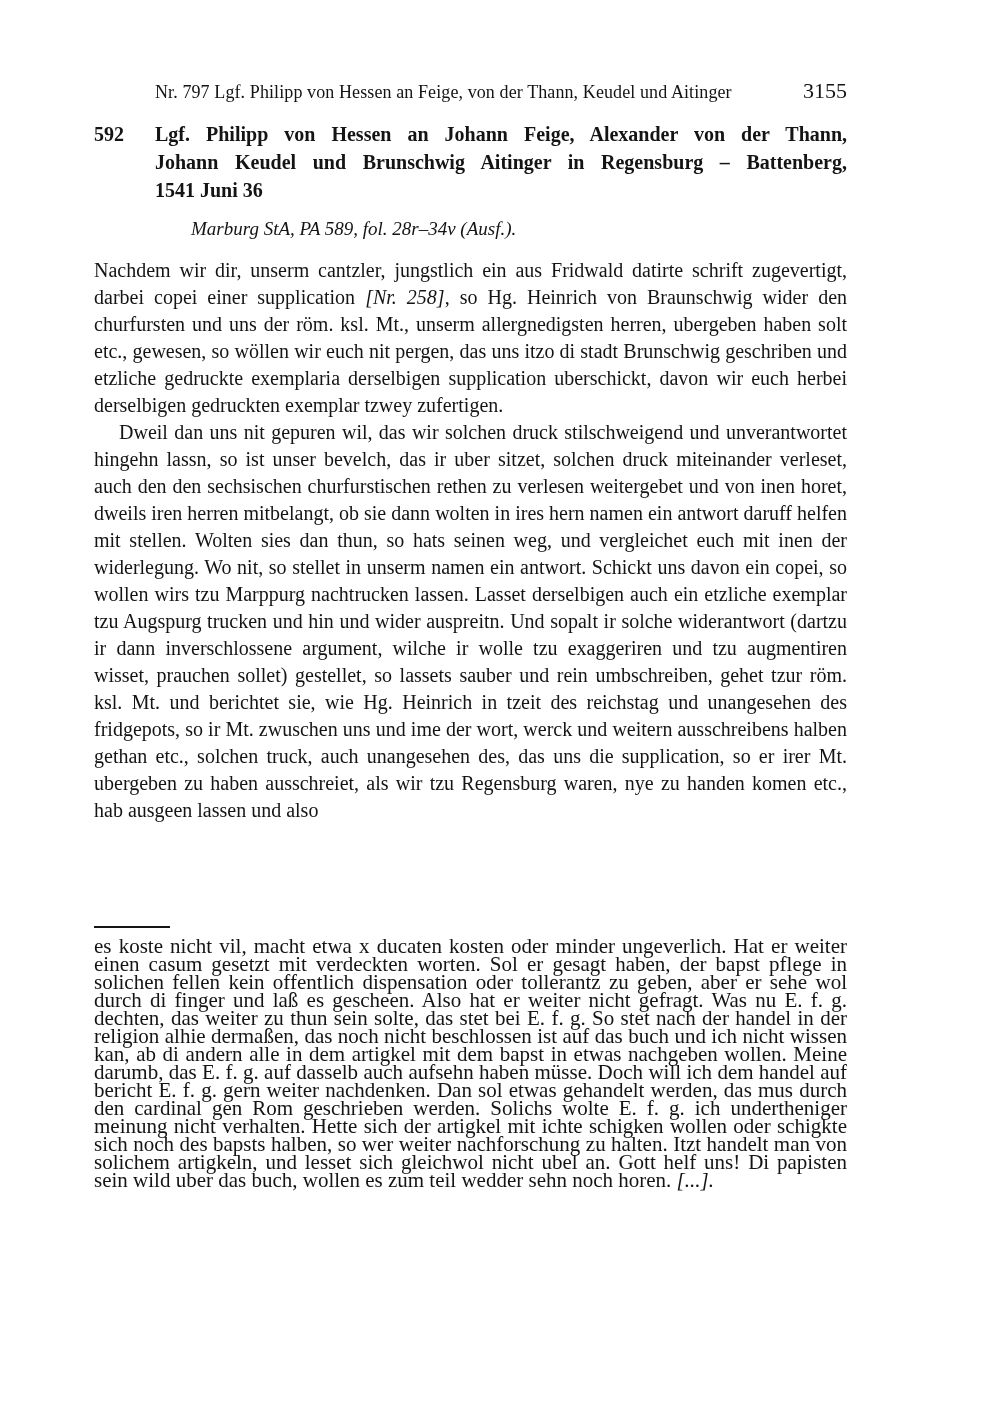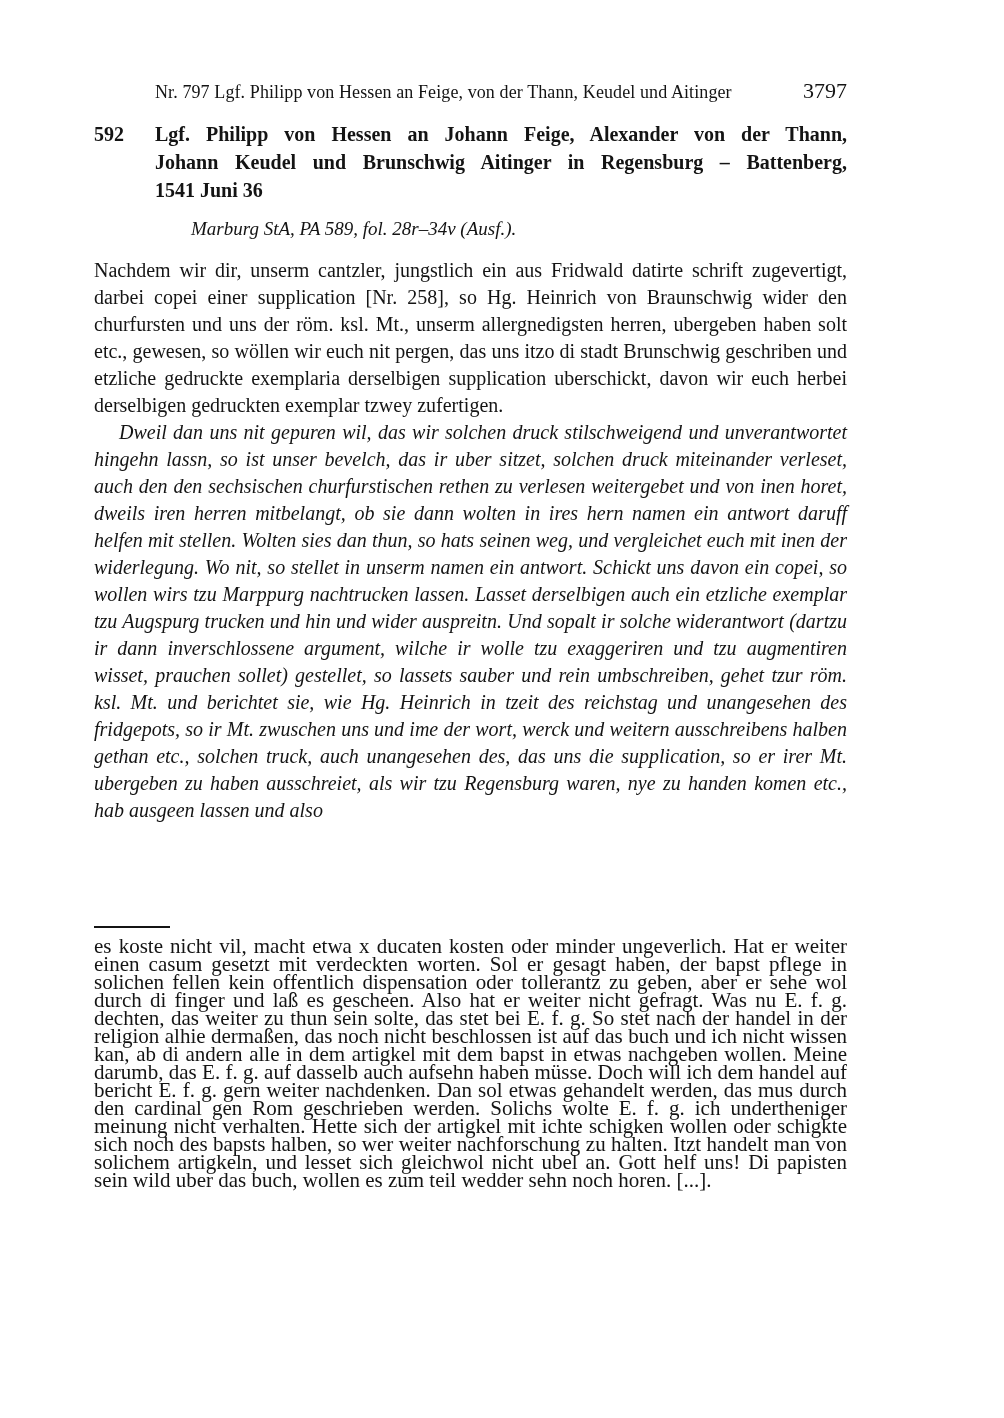--- a/index.html
+++ b/index.html
@@ -78,23 +78,23 @@
     line-height: 27px;
     text-align: justify;
     hyphens: auto;
   }
   .para {
     margin: 0;
     padding: 0;
   }
   .para.indented {
     text-indent: 25px;
-    font-style: italic;
   }
   .italic {
+    font-style: italic;
   }
   .footnote-rule {
     position: absolute;
     left: 94px;
     top: 926px;
     width: 76px;
     height: 2px;
     background: #141414;
   }
   .footnote {
@@ -108,21 +108,21 @@
     hyphens: auto;
   }
 </style>
 </head>
 <body>
 
 <div class="page">
 
   <div class="running-header">
     <span class="running-title">Nr. 797 Lgf. Philipp von Hessen an Feige, von der Thann, Keudel und Aitinger</span>
-    <span class="page-number">3797</span>
+    <span class="page-number">3155</span>
   </div>
 
   <div class="entry-heading">
     <div class="entry-number">592</div>
     <div class="entry-title">
       <span class="title-line justified">Lgf. Philipp von Hessen an Johann Feige, Alexander von der Thann,</span>
       <span class="title-line justified">Johann Keudel und Brunschwig Aitinger in Regensburg – Battenberg,</span>
       <span class="title-line">1541 Juni 36</span>
     </div>
   </div>

